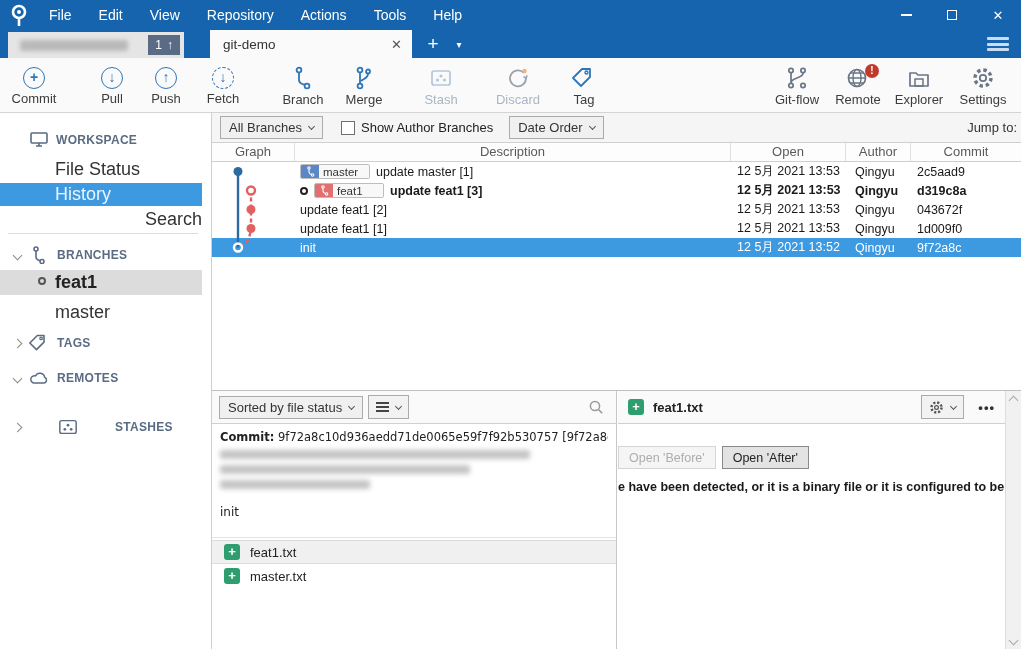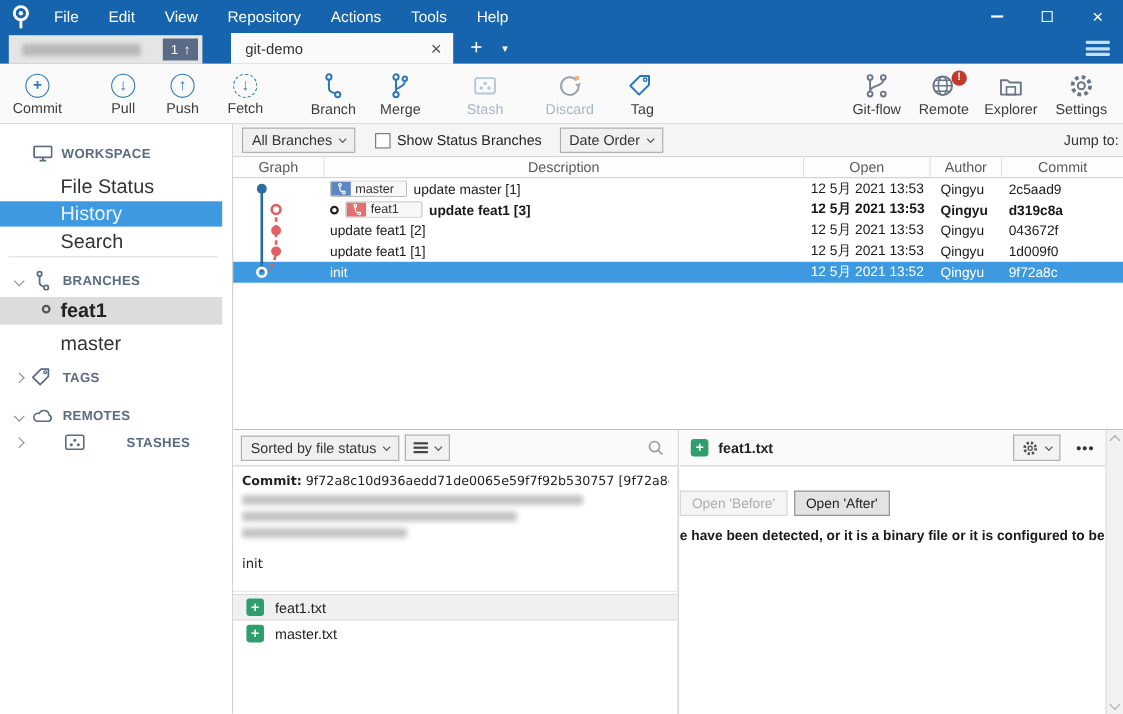--- a/index.html
+++ b/index.html
@@ -268,21 +268,21 @@
 <div class="sidebar">
   <div class="side-sec" style="top:16px;">
     <svg width="18" height="16" viewBox="0 0 18 16" style="margin-left:30px">
       <rect x="1" y="1" width="16" height="10" rx="1" fill="none" stroke="#5a6b84" stroke-width="1.6"></rect>
       <path d="M6,14 h6 M9,11 v3" stroke="#5a6b84" stroke-width="1.6"></path>
     </svg>
     <span class="sec-label" style="margin-left:8px">WORKSPACE</span>
   </div>
   <div class="side-item" style="top:45px;">File Status</div>
   <div class="side-item sel-blue" style="top:70px;">History</div>
-  <div class="side-item" style="top:95px;">Search</div>
+  <div class="side-item" style="top:95px;text-align:right;">Search</div>
   <div class="divider" style="top:120px;"></div>
 
   <div class="side-sec" style="top:131px;">
     <span class="chev down" style="margin-left:14px"></span>
     <svg width="16" height="18" viewBox="0 0 16 18" style="margin-left:10px">
       <circle cx="5" cy="3" r="2" fill="none" stroke="#5a6b84" stroke-width="1.6"></circle>
       <path d="M5,5 L5,11 C5,14 8,14 9,15" fill="none" stroke="#5a6b84" stroke-width="1.6"></path>
       <circle cx="11" cy="15.5" r="2" fill="none" stroke="#5a6b84" stroke-width="1.6"></circle>
     </svg>
     <span class="sec-label" style="margin-left:10px">BRANCHES</span>
@@ -303,39 +303,39 @@
   </div>
 
   <div class="side-sec" style="top:254px;">
     <span class="chev down" style="margin-left:14px"></span>
     <svg width="20" height="16" viewBox="0 0 22 16" style="margin-left:8px">
       <path d="M6,13.5 a4,4 0 1 1 1.2,-7.8 a5.3,5.3 0 0 1 10,1.5 a3.3,3.3 0 0 1 -0.6,6.3 z" fill="none" stroke="#5a6b84" stroke-width="1.6"></path>
     </svg>
     <span class="sec-label" style="margin-left:8px">REMOTES</span>
   </div>
 
-  <div class="side-sec" style="top:278px;gap:29px;">
+  <div class="side-sec" style="top:303px;gap:29px;">
     <span class="chev right" style="margin-left:14px"></span>
     <svg width="20" height="18" viewBox="0 0 22 18" style="margin-left:8px">
       <rect x="2" y="2" width="18" height="14" rx="2" fill="none" stroke="#5a6b84" stroke-width="1.6"></rect>
       <circle cx="11" cy="7" r="1.5" fill="#5a6b84"></circle>
       <circle cx="7.5" cy="11.5" r="1.5" fill="#5a6b84"></circle>
       <circle cx="14.5" cy="11.5" r="1.5" fill="#5a6b84"></circle>
     </svg>
     <span class="sec-label" style="margin-left:8px">STASHES</span>
   </div>
 </div>
 
 <div class="filterbar">
   <div class="drop-btn" style="margin-left:8px">
     <span>All Branches</span>
       <span class="chev down"></span>
   </div>
   <span class="checkbox" style="margin-left:18px"></span>
-  <span style="margin-left:6px; font-size:13px;">Show Status Branches</span>
+  <span style="margin-left:6px; font-size:13px;">Show Author Branches</span>
   <div class="drop-btn" style="margin-left:16px">
     <span>Date Order</span>
       <span class="chev down"></span>
   </div>
   <span class="jumpto">Jump to:</span>
 </div>
 
 <div class="grid-head">
   <div>Graph</div>
   <div>Description</div>

